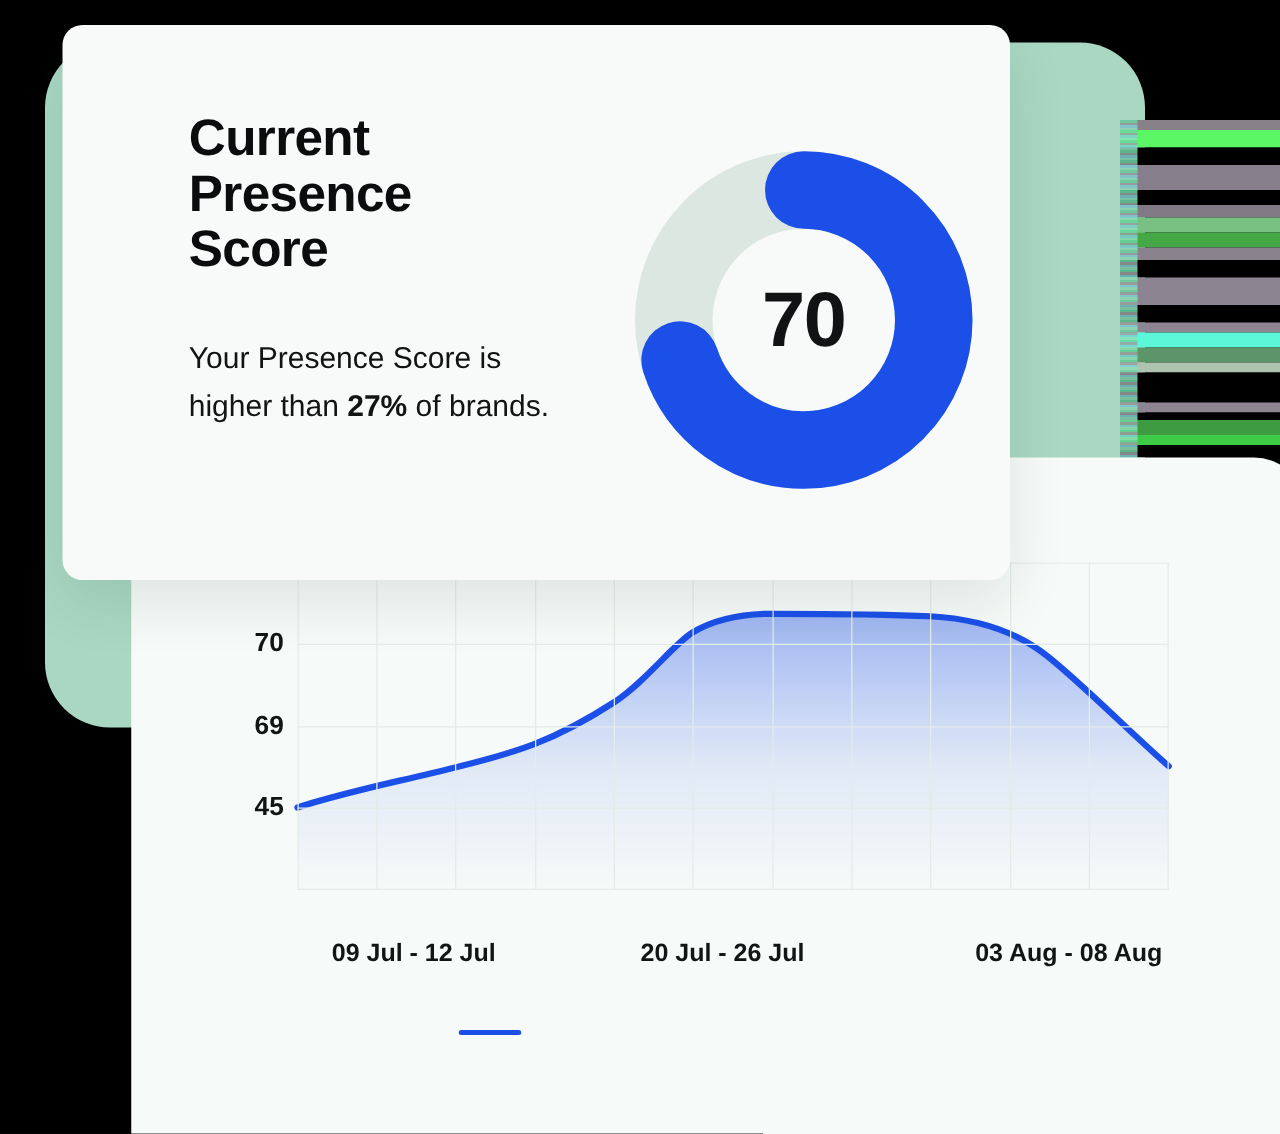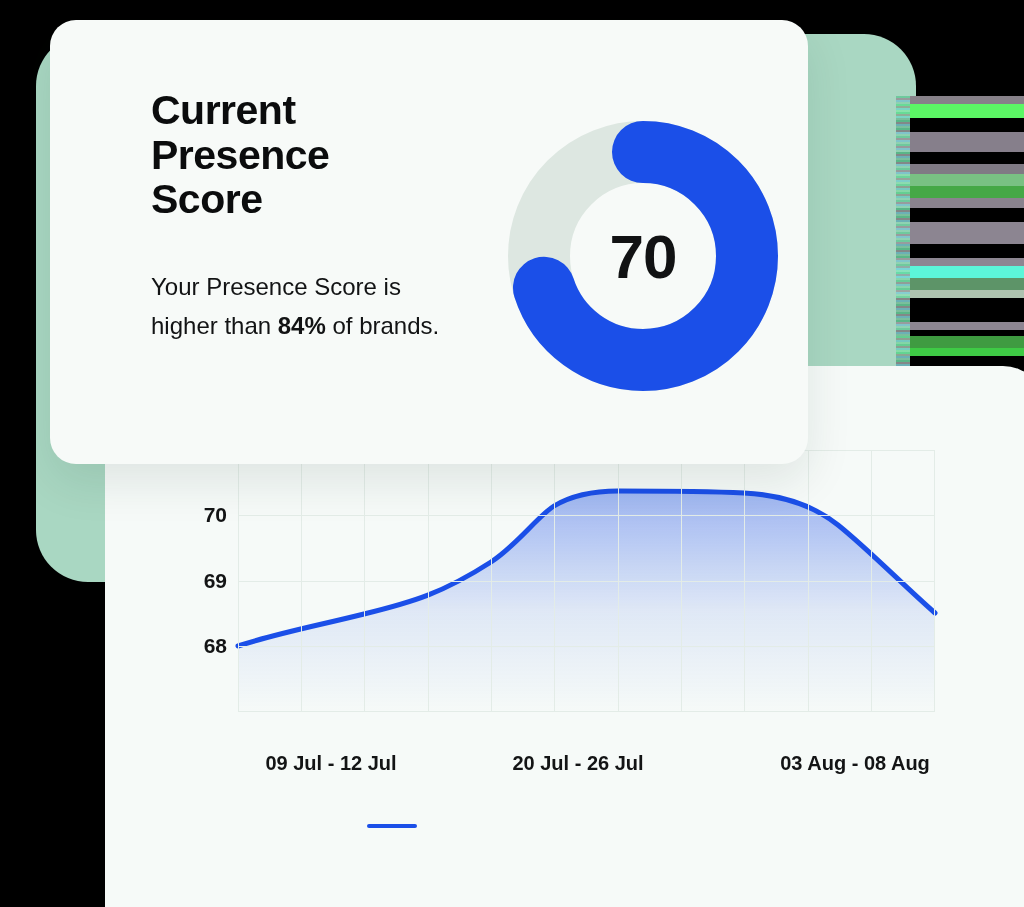--- a/index.html
+++ b/index.html
@@ -36,21 +36,21 @@
   .card-lower{
     position:absolute;left:105px;top:366px;width:940px;height:541px;
     background:#f6faf8;
     border-radius:42px 42px 0 0;
   }
 
   
   .card-upper{
     position:absolute;left:50px;top:20px;width:758px;height:444px;
     background:#f7faf8;
-    border-radius:26px;
+    border-radius:16px;
     box-shadow:0 18px 46px rgba(20,50,40,.10);
   }
 
   .score-head{
     position:absolute;left:101px;top:68px;width:300px;
     font-size:41px;line-height:1.09;font-weight:700;letter-spacing:-.5px;
     color:#0b0c0d;
   }
   .score-sub{
     position:absolute;left:101px;top:248px;width:300px;
@@ -180,39 +180,39 @@
                  C278,96 300,66 316,56 C336,44 360,41 380,41
                  C420,41 466,41 506,43 C545,45 575,55 600,75
                  C630,99 665,135 697,163" fill="none" stroke="#1b4fe8" stroke-width="5" stroke-linecap="round" stroke-linejoin="round"></path>
       </svg>
     </div>
 
     <div class="ylabels">
       <span style="top:0px;">71</span>
       <span style="top:65px;">70</span>
       <span style="top:131px;">69</span>
-      <span style="top:196px;">68</span>
+      <span style="top:196px;">45</span>
     </div>
 
     <div class="xlabels">
       <span style="left:77px;margin-left:16px;">09 Jul - 12 Jul</span>
       <span style="left:340px;">20 Jul - 26 Jul</span>
       <span style="left:617px;">03 Aug - 08 Aug</span>
     </div>
 
     <div class="legend">
       <div class="legend-line"></div>
     </div>
   </div>
 
   <div class="card-upper">
 
     <div class="score-head">Current Presence Score</div>
 
-    <div class="score-sub"><span>Your Presence Score is higher than </span><b>84%</b><span> of brands.</span></div>
+    <div class="score-sub"><span>Your Presence Score is higher than </span><b>27%</b><span> of brands.</span></div>
 
     <div class="donut">
       <svg width="272" height="272" viewBox="0 0 272 272">
 
         <circle cx="136" cy="136" r="104" fill="none" stroke="#dde7e1" stroke-width="62"></circle>
 
         <circle cx="136" cy="136" r="104" fill="none" stroke="#1b4fe8" stroke-width="62" stroke-linecap="round" stroke-dasharray="457.3 653.5" transform="rotate(-90 136 136)"></circle>
       </svg>
       <div class="donut-value">70</div>
     </div>

